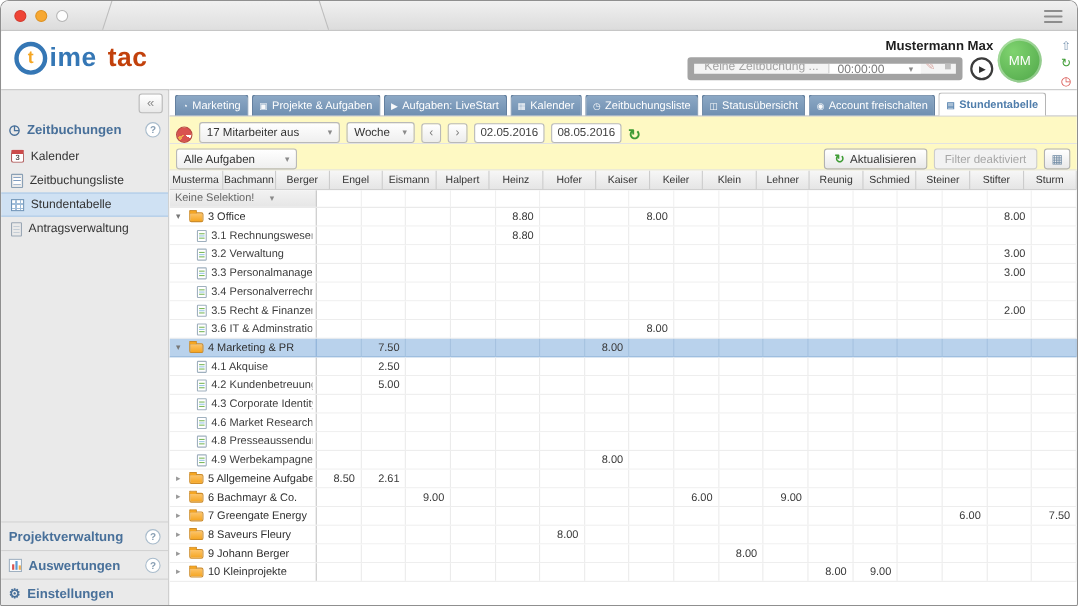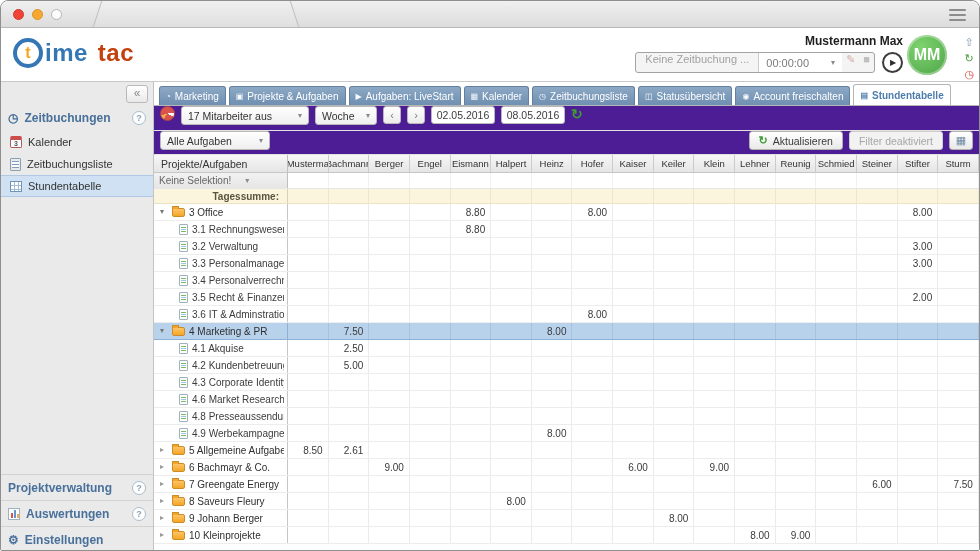--- a/index.html
+++ b/index.html
@@ -22,30 +22,30 @@
   
   .apphead{position:absolute;top:28px;left:0;width:100%;height:52px;background:#fff}
   .logo{position:absolute;left:12px;top:9px;display:flex;align-items:center;font-weight:bold}
   .logo-ring{width:30px;height:30px;border:4px solid #3577b5;border-radius:50%;display:flex;align-items:center;justify-content:center;margin-right:2px}
   .logo-t{color:#f5a623;font-size:16px;line-height:1}
   .logo-ime{color:#3577b5;font-size:24px;letter-spacing:.5px}
   .logo-tac{color:#c2410c;font-size:24px;margin-left:10px;letter-spacing:.5px}
   .user-block{position:absolute;right:76px;top:5px;display:flex;flex-direction:column;align-items:flex-end}
   .username{font-size:12px;font-weight:bold;color:#1f1f1f}
   .controls{display:flex;align-items:center;gap:7px;margin-top:4px}
-  .booking-group{display:flex;align-items:flex-start;height:21px;border:1px solid #a3a3a3;border-radius:3px;background:#f4f4f4;overflow:hidden}
+  .booking-group{display:flex;align-items:flex-end;height:21px;border:6px solid #a3a3a3;border-radius:3px;background:#f4f4f4;overflow:hidden}
   .booking-text{padding:0 9px;font-size:11px;color:#a2a2a2}
   .timer-box{display:flex;align-items:center;gap:22px;height:100%;padding:0 7px;background:#fff;border-left:1px solid #cbcbcb;font-size:11px;color:#7a7a7a}
   .caret,.caret-sm{font-size:8px;color:#8a8a8a}
   .dis-ic{padding:0 4px;font-size:11px}
   .dis-ic.red{color:#d9aaa5}
   .dis-ic.grey{color:#bfbfbf}
   .play-btn{width:21px;height:21px;border:2px solid #3c3c3c;border-radius:50%;background:#fff;display:flex;align-items:center;justify-content:center}
   .play-btn span{font-size:8px;color:#2e2e2e;margin-left:1px}
-  .avatar{position:absolute;right:32px;top:6px;width:40px;height:40px;border-radius:50%;background:radial-gradient(circle at 35% 30%,#7fd36f,#4da447);color:#fff;font-weight:bold;font-size:16px;display:flex;align-items:center;justify-content:center;box-shadow:inset 0 0 0 2px rgba(255,255,255,.35)}
+  .avatar{position:absolute;right:32px;top:6px;width:40px;height:40px;border-radius:50%;background:radial-gradient(circle at 35% 30%,#7fd36f,#4da447);color:#fff;font-weight:normal;font-size:12px;display:flex;align-items:center;justify-content:center;box-shadow:inset 0 0 0 2px rgba(255,255,255,.35)}
   .edge-icons{position:absolute;right:5px;top:7px;display:flex;flex-direction:column;gap:4px;align-items:center}
   .edge-icons span{font-size:11px;line-height:1.1}
   .e-share{color:#7d98b3}.e-refresh{color:#3f9c35}.e-alarm{color:#d9534f}
 
   
   .sidebar{position:absolute;left:0;top:80px;width:153px;height:471px;background:#eaeaea;border-top:1px solid #c9c9c9;border-right:1px solid #c3c3c3;display:flex;flex-direction:column}
   .sb-top{display:flex;justify-content:flex-end;padding:3px 5px 2px}
   .back-btn{width:22px;height:18px;border:1px solid #b9b9b9;border-radius:3px;background:linear-gradient(#fff,#e9e9e9);color:#8a8a8a;font-size:12px;text-align:center;line-height:15px}
   .sb-sections{display:flex;flex-direction:column;flex:1;overflow:hidden}
   .sb-section-header{display:flex;align-items:center;gap:6px;height:26px;padding:0 7px;color:#48709a;font-weight:bold;font-size:12px;border-top:1px solid #d2d2d2;flex:0 0 auto}
@@ -62,21 +62,21 @@
   .si-doc{width:10px;height:13px;border:1px solid #9aa7b5;background:repeating-linear-gradient(transparent 0 2px,#c4cdd6 2px 3px);background-clip:content-box;padding:2px 1px;border-radius:1px}
   .si-chart{width:12px;height:12px;border:1px solid #9fb0c0;background:linear-gradient(#d9534f,#d9534f) left 2px bottom 1px/2px 5px no-repeat,linear-gradient(#5b9bd5,#5b9bd5) left 5px bottom 1px/2px 8px no-repeat,linear-gradient(#f0ad4e,#f0ad4e) left 8px bottom 1px/2px 4px no-repeat,#fff}
 
   
   .main{position:absolute;left:153px;top:80px;right:0;bottom:0;background:#fff;border-top:1px solid #c9c9c9;display:flex;flex-direction:column;overflow:hidden}
   .tabbar{display:flex;align-items:flex-end;gap:3px;padding:3px 0 0 5px;height:24px;border-bottom:1px solid #b5b5b5;flex:0 0 auto;overflow:hidden}
   .tab{display:flex;align-items:center;gap:4px;height:20px;padding:0 6px;border:1px solid #64809f;border-bottom:none;border-radius:3px 3px 0 0;background:linear-gradient(#8ca8c5,#6e8eb0);color:#fff;font-size:10px;white-space:nowrap;margin-bottom:-1px;position:relative}
   .tab .tab-ic{font-size:8px;opacity:.95}
   .tab.active{background:#fff;color:#4f7dab;border-color:#b5b5b5;height:22px;z-index:2;font-weight:bold}
 
-  .toolbar{display:flex;align-items:flex-start;gap:6px;padding:0 6px;background:#4c1d95;border-bottom:1px solid #e2e2e2;flex:0 0 auto}
+  .toolbar{display:flex;align-items:flex-end;gap:6px;padding:0 6px;background:#fef9c3;border-bottom:1px solid #e2e2e2;flex:0 0 auto}
   .t1{height:25px}.t2{height:24px}
   .pie-ic{width:15px;height:15px;border-radius:50%;border:1px solid #b84a44;background:conic-gradient(#d9534f 0 25%,#fff 25% 33%,#d9534f 33% 60%,#f0ad4e 60% 70%,#d9534f 70% 100%);flex:0 0 auto}
   .select{display:flex;align-items:center;height:19px;padding:0 6px;border:1px solid #b9b9b9;border-radius:3px;background:linear-gradient(#fff,#efefef);font-size:10.5px;color:#333;gap:6px;overflow:hidden;white-space:nowrap}
   .select .caret{margin-left:auto}
   .w-emp{width:128px}.w-per{width:62px}.w-task{width:110px}
   .nav-btn{width:18px;height:18px;border:1px solid #b9b9b9;border-radius:3px;background:linear-gradient(#fff,#ececec);color:#7d7d7d;font-size:11px;display:flex;align-items:center;justify-content:center}
   .date-input{width:64px;height:18px;border:1px solid #b9b9b9;border-radius:3px;background:#fff;font-size:10.5px;color:#3d3d3d;display:flex;align-items:center;justify-content:center}
   .refresh-ic{color:#3f9c35;font-size:14px;font-weight:bold}
   .spacer{flex:1}
   .btn{display:flex;align-items:center;gap:5px;height:19px;padding:0 9px;border:1px solid #b2b2b2;border-radius:3px;background:linear-gradient(#fff,#e9e9e9);font-size:10.5px;color:#3a3a3a;white-space:nowrap}
@@ -175,20 +175,24 @@
           <span>Kalender</span>
         </div>
         <div class="sb-item">
           <span class="si si-list"></span>
           <span>Zeitbuchungsliste</span>
         </div>
         <div class="sb-item active">
           <span class="si si-table-grid"></span>
           <span>Stundentabelle</span>
         </div>
+        <div class="sb-item">
+          <span class="si si-doc"></span>
+          <span>Antragsverwaltung</span>
+        </div>
         <div class="sb-spacer"></div>
         <div class="sb-section-header">
           <span>Projektverwaltung</span>
           <span class="help-circle">?</span>
         </div>
         <div class="sb-section-header">
           <span class="si si-chart"></span>
           <span>Auswertungen</span>
           <span class="help-circle">?</span>
         </div>
@@ -265,21 +269,20 @@
       <div class="btn disabled">
         <span>Filter deaktiviert</span>
       </div>
       <div class="icon-btn">
         <span>▦</span>
       </div>
     </div>
 
     <div class="grid">
       <div class="grid-header">
-        <div class="th first">Projekte/Aufgaben</div>
       <div class="th">Musterma</div>
           <div class="th">Bachmann</div>
           <div class="th">Berger</div>
           <div class="th">Engel</div>
           <div class="th">Eismann</div>
           <div class="th">Halpert</div>
           <div class="th">Heinz</div>
           <div class="th">Hofer</div>
           <div class="th">Kaiser</div>
           <div class="th">Keiler</div>
@@ -307,40 +310,20 @@
           <div class="tc"></div>
           <div class="tc"></div>
           <div class="tc"></div>
           <div class="tc"></div>
           <div class="tc"></div>
           <div class="tc"></div>
           <div class="tc"></div>
           <div class="tc"></div>
           <div class="tc"></div>
         </div>
-      <div class="total-row">
-        <div class="total-label">Tagessumme:</div>
-      <div class="tc"></div>
-          <div class="tc"></div>
-          <div class="tc"></div>
-          <div class="tc"></div>
-          <div class="tc"></div>
-          <div class="tc"></div>
-          <div class="tc"></div>
-          <div class="tc"></div>
-          <div class="tc"></div>
-          <div class="tc"></div>
-          <div class="tc"></div>
-          <div class="tc"></div>
-          <div class="tc"></div>
-          <div class="tc"></div>
-          <div class="tc"></div>
-          <div class="tc"></div>
-          <div class="tc"></div>
-        </div>
       <div class="grid-body">
           <div class="trow project">
             <div class="tc first">
               <span class="chev">▾</span>
               <span class="ic-folder"></span>
               <span class="row-label">3 Office</span>
             </div>
             <div class="tc val"></div>
             <div class="tc val"></div>
             <div class="tc val"></div>

